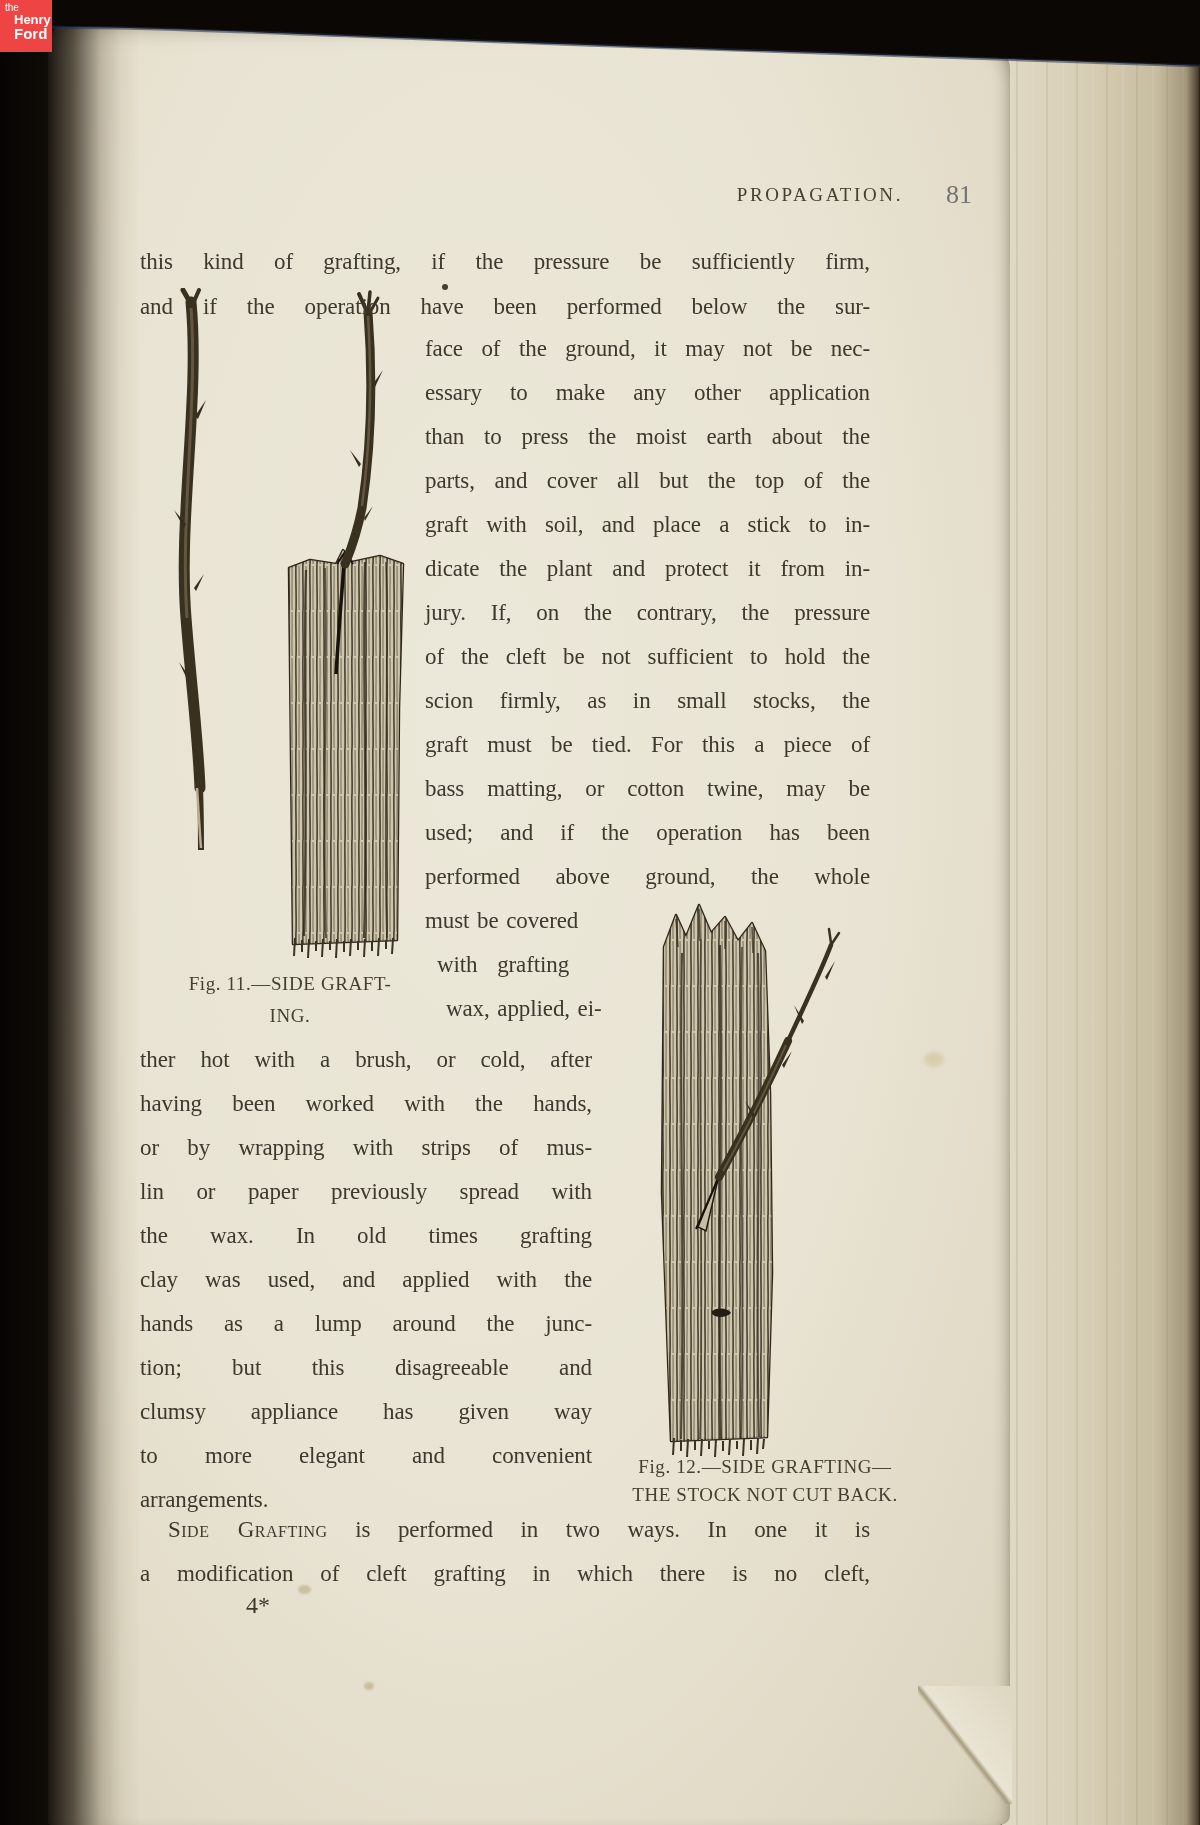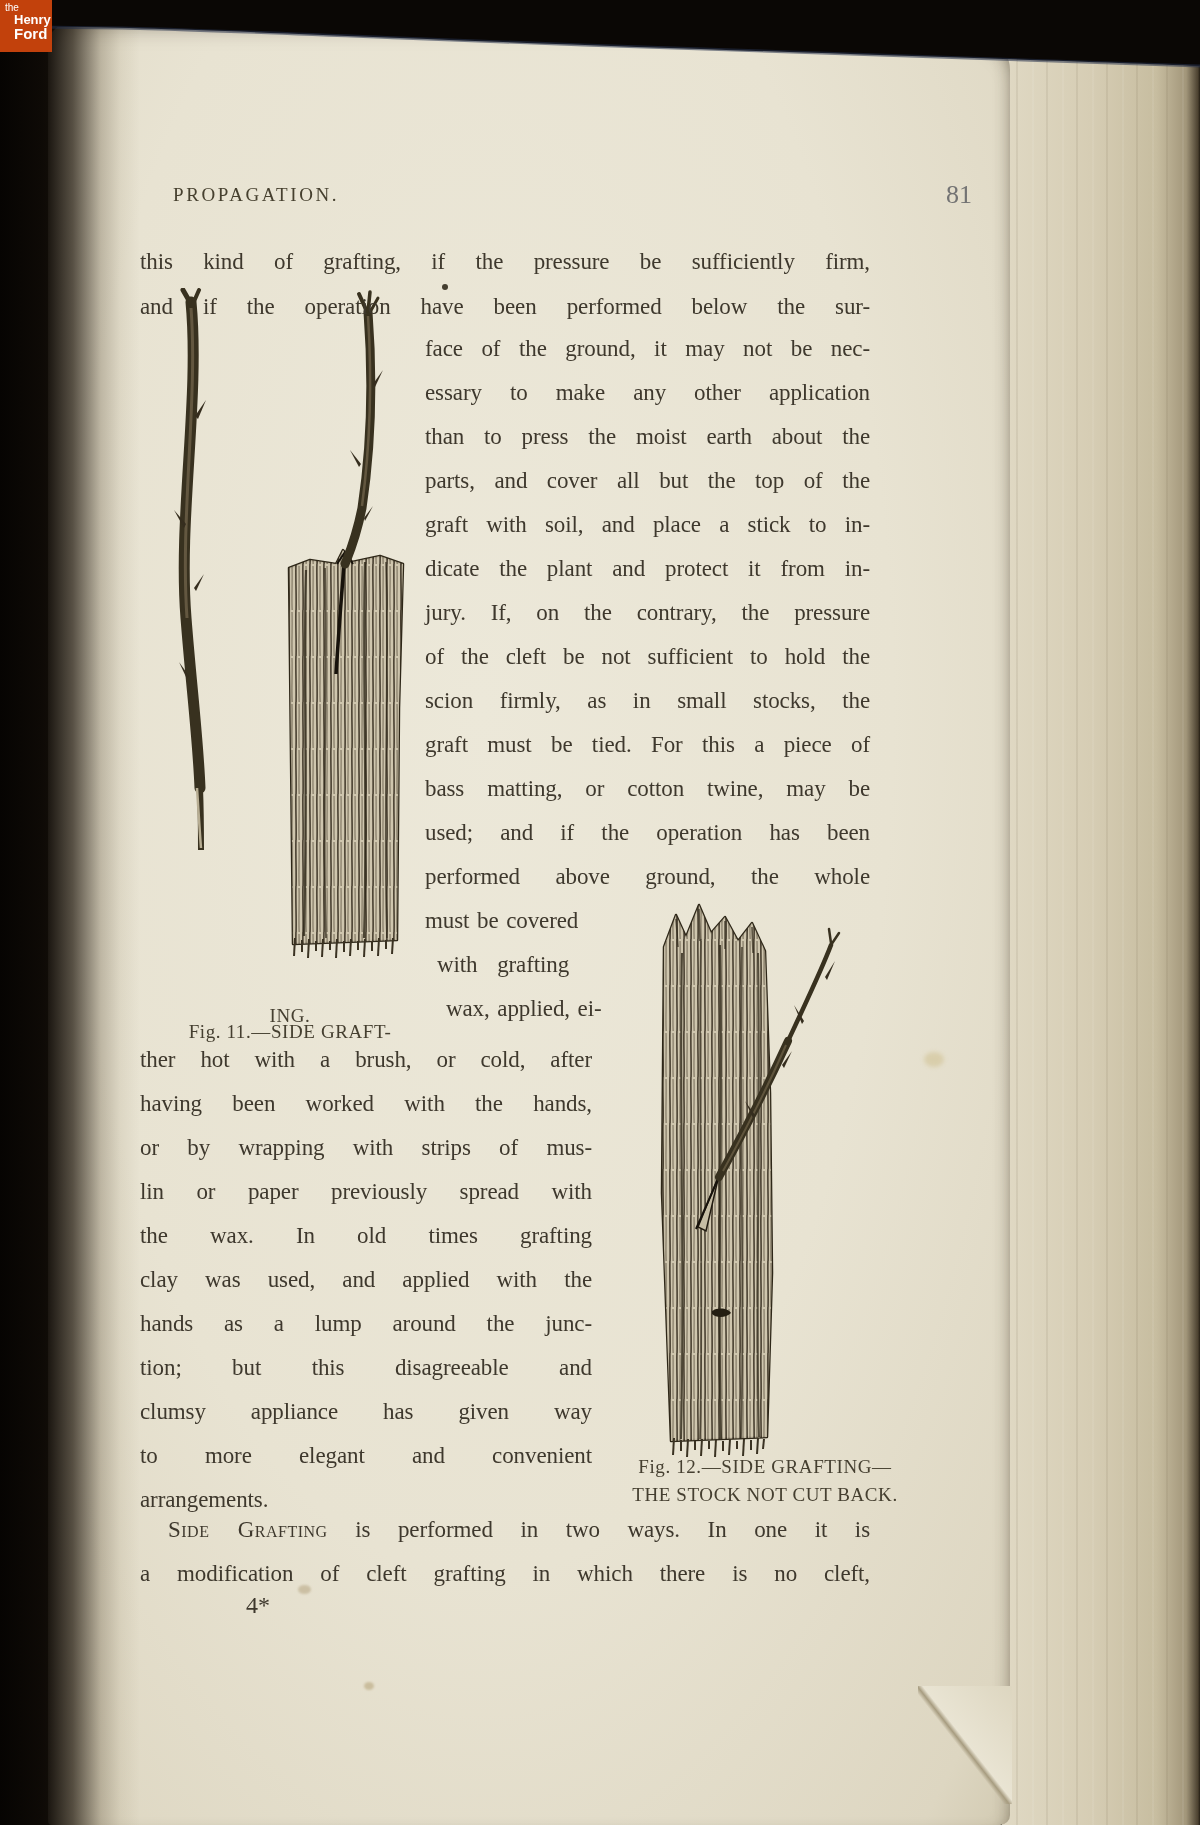--- a/index.html
+++ b/index.html
@@ -15,28 +15,28 @@
     box-shadow:inset 0 14px 22px -12px rgba(40,30,15,.5), inset -10px 0 18px -12px rgba(60,48,28,.45);}
   .gutter{position:absolute;left:0;top:0;width:140px;height:1825px;
     background:linear-gradient(to right,#060402 0%,#0e0a06 30%,rgba(32,24,14,.72) 52%,rgba(80,66,42,.28) 72%,rgba(120,104,70,.10) 86%,rgba(0,0,0,0) 100%);}
   .top-band{position:absolute;left:0;top:0;z-index:6;display:block;}
   .corner-fold{position:absolute;left:918px;top:1686px;width:94px;height:118px;z-index:5;
     background:linear-gradient(52deg,rgba(0,0,0,0) 46%,#a79c80 49%,#e9e4d3 52%,#ddd6c0 100%);}
   .text-layer{position:absolute;left:0;top:0;width:1200px;height:1825px;z-index:4;color:#3e382d;}
   .bl{position:absolute;font-size:23px;line-height:34px;letter-spacing:-0.1px;word-spacing:2px;
       text-align:justify;text-align-last:justify;white-space:normal;}
   .bln{position:absolute;font-size:23px;line-height:34px;letter-spacing:-0.1px;word-spacing:2px;text-align:left;}
-  .runhead{position:absolute;font-size:19px;letter-spacing:2.6px;text-align:left;color:#46402f;}
+  .runhead{position:absolute;font-size:19px;letter-spacing:2.6px;text-align:right;color:#46402f;}
   .pgnum{position:absolute;font-size:26px;color:#737373;}
   .cap{position:absolute;font-size:19px;letter-spacing:.6px;text-align:center;color:#453f30;}
   .sig{position:absolute;font-size:24px;color:#3e382d;}
   .smallcaps{font-variant:small-caps;letter-spacing:.5px;}
   .fig-svg{position:absolute;z-index:3;}
   .speck{position:absolute;border-radius:50%;z-index:4;}
-  .tf-logo{position:absolute;left:0;top:0;width:52px;height:52px;background:#c2410c;z-index:9;
+  .tf-logo{position:absolute;left:0;top:0;width:52px;height:52px;background:#ef4444;z-index:9;
     color:#fff;font-family:"Liberation Sans",sans-serif;padding:3px 0 0 5px;box-sizing:border-box;}
   .tf-the{font-size:10px;line-height:10px;font-weight:normal;}
   .tf-henry{font-size:13px;line-height:13px;font-weight:bold;margin-left:9px;}
   .tf-ford{font-size:15px;line-height:15px;font-weight:bold;margin-left:9px;}
 </style>
 </head>
 <body>
 
 <div class="fore-edge">
     <div class="streaks"></div>
@@ -176,21 +176,21 @@
   <div class="bl" style="left:425px;top:640px;width:445px;">of the cleft be not sufficient to hold the</div>
   <div class="bl" style="left:425px;top:684px;width:445px;">scion firmly, as in small stocks, the</div>
   <div class="bl" style="left:425px;top:728px;width:445px;">graft must be tied.  For this a piece of</div>
   <div class="bl" style="left:425px;top:772px;width:445px;">bass matting, or cotton twine, may be</div>
   <div class="bl" style="left:425px;top:816px;width:445px;">used; and if the operation has been</div>
   <div class="bl" style="left:425px;top:860px;width:445px;">performed above ground, the whole</div>
   <div class="bln" style="left:425px;top:904px;width:300px;">must be covered</div>
   <div class="bln" style="left:437px;top:948px;width:300px;word-spacing:14px;">with grafting</div>
   <div class="bln" style="left:437px;top:992px;width:300px;margin-left:9px;">wax, applied, ei-</div>
 
-  <div class="cap" style="left:140px;top:973px;width:300px;margin-top:48px;">Fig. 11.—SIDE GRAFT-</div>
+  <div class="cap" style="left:140px;top:973px;width:300px;">Fig. 11.—SIDE GRAFT-</div>
   <div class="cap" style="left:140px;top:1005px;width:300px;">ING.</div>
 
   <div class="bl" style="left:140px;top:1043px;width:452px;">ther hot with a brush, or cold, after</div>
   <div class="bl" style="left:140px;top:1087px;width:452px;">having been worked with the hands,</div>
   <div class="bl" style="left:140px;top:1131px;width:452px;">or by wrapping with strips of mus-</div>
   <div class="bl" style="left:140px;top:1175px;width:452px;">lin or paper previously spread with</div>
   <div class="bl" style="left:140px;top:1219px;width:452px;">the wax.  In old times grafting</div>
   <div class="bl" style="left:140px;top:1263px;width:452px;">clay was used, and applied with the</div>
   <div class="bl" style="left:140px;top:1307px;width:452px;">hands as a lump around the junc-</div>
   <div class="bl" style="left:140px;top:1351px;width:452px;">tion; but this disagreeable and</div>

